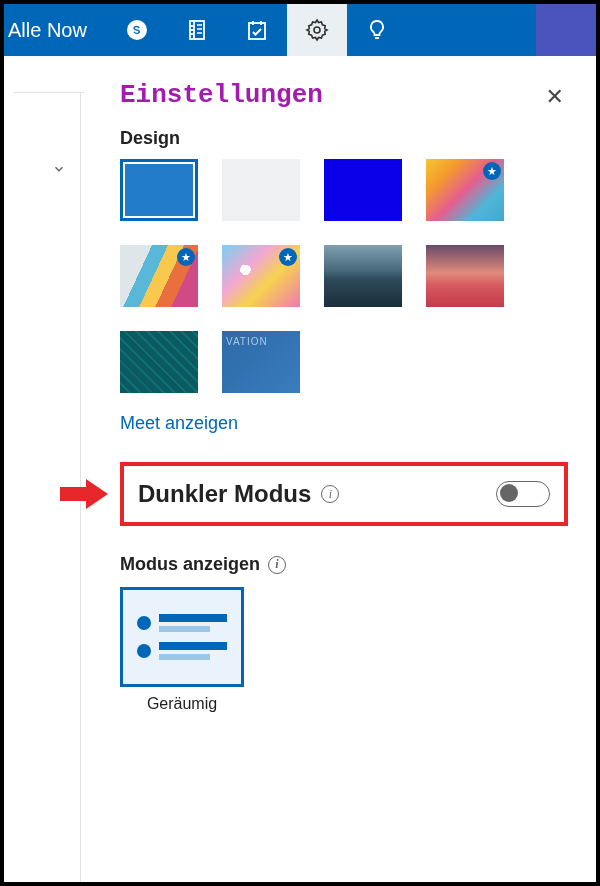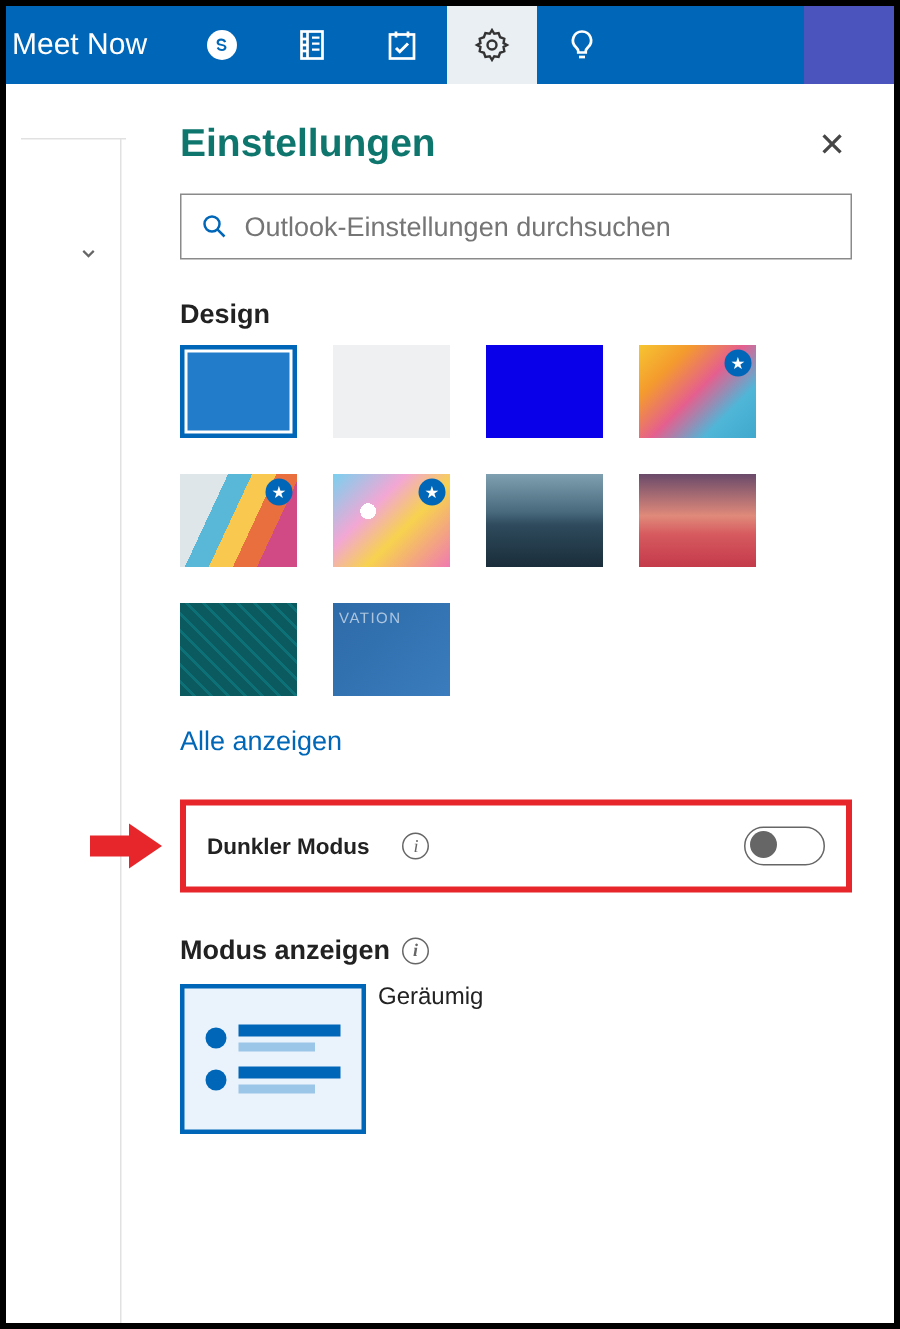--- a/index.html
+++ b/index.html
@@ -78,22 +78,23 @@
     color: #666;
   }
   .panel {
     flex: 1;
     padding: 24px 28px 0 36px;
     position: relative;
   }
   .panel-title {
     font-size: 26px;
     font-weight: 600;
-    color: #0f766e;
+    color: #a21caf;
     margin-bottom: 18px;
+    font-family: Liberation Mono, monospace;
   }
   .close-btn {
     position: absolute;
     top: 28px;
     right: 32px;
     font-size: 22px;
     color: #464646;
     cursor: pointer;
     font-weight: 300;
   }
@@ -167,24 +168,24 @@
   }
   .dark-mode-row {
     border: 4px solid #e6262a;
     display: flex;
     align-items: center;
     padding: 14px 14px;
     margin-bottom: 28px;
     position: relative;
   }
   .dark-mode-label {
-    font-size: 15px;
+    font-size: 24px;
     font-weight: 600;
     color: #222;
-    margin-right: 22px;
+    margin-right: 10px;
   }
   .info-icon {
     width: 18px;
     height: 18px;
     border: 1.5px solid #666;
     border-radius: 50%;
     display: inline-flex;
     align-items: center;
     justify-content: center;
     font-size: 12px;
@@ -239,21 +240,22 @@
     border-bottom: 15px solid transparent;
     border-left: 22px solid #e6262a;
   }
   .density-row {
     display: flex;
     gap: 20px;
     margin-top: 12px;
   }
   .density-item {
     display: flex;
-    align-items: flex-start;
+    flex-direction: column;
+    align-items: center;
     gap: 8px;
     cursor: pointer;
   }
   .density-box {
     width: 124px;
     height: 100px;
     border: 1.5px solid #c8c8c8;
     display: flex;
     flex-direction: column;
     justify-content: center;
@@ -287,21 +289,21 @@
     width: 100%;
   }
   .density-box.cozy { gap: 12px; padding: 18px 16px; }
   .density-box.compact { gap: 6px; padding: 14px 16px; }
   .density-label { font-size: 16px; color: #222; }
 </style>
 </head>
 <body>
 
 <div class="topbar">
-  <div class="meet-now">Meet Now</div>
+  <div class="meet-now">Alle Now</div>
   <div class="top-icons">
     <div class="top-icon">
       <svg viewBox="0 0 24 24" fill="currentColor">
           <circle cx="12" cy="12" r="10" fill="#fff"></circle>
           <path d="M8.5 14c.5 1.2 2 2 3.5 2 1.8 0 3-1 3-2.3 0-1.1-.8-1.8-2.5-2.2l-1.4-.3c-.9-.2-1.2-.5-1.2-1 0-.6.6-1 1.5-1 1 0 1.7.4 2 1.2l1.4-.6c-.5-1.3-1.8-2.1-3.4-2.1-1.8 0-3 1-3 2.4 0 1.2.8 1.9 2.4 2.3l1.4.3c1 .2 1.3.5 1.3 1 0 .6-.7 1-1.6 1-1.1 0-1.9-.5-2.2-1.3L8.5 14z" fill="#0067b8"></path>
         </svg>
     </div>
     <div class="top-icon">
       <svg viewBox="0 0 24 24" fill="none" stroke="currentColor" stroke-width="1.8">
           <rect x="5" y="3" width="14" height="18"></rect>
@@ -343,27 +345,20 @@
       <svg width="14" height="14" viewBox="0 0 24 24" fill="none" stroke="currentColor" stroke-width="2.5">
           <path d="M6 9l6 6 6-6"></path>
         </svg>
     </div>
   </div>
 
   <div class="panel">
     <div class="close-btn">✕</div>
     <h1 class="panel-title">Einstellungen</h1>
 
-    <div class="search-box">
-      <svg viewBox="0 0 24 24" fill="none" stroke="currentColor" stroke-width="2">
-          <circle cx="10" cy="10" r="6"></circle>
-          <line x1="20" y1="20" x2="14.5" y2="14.5"></line>
-        </svg>
-      <input type="text" placeholder="Outlook-Einstellungen durchsuchen" style="">
-    </div>
 
     <div class="section-label">Design</div>
     <div class="theme-grid">
       <div class="theme-tile selected">
           <div class="inner" style="background:#237cc9"></div>
         </div>
       <div class="theme-tile">
           <div class="inner" style="background:#eef0f2"></div>
         </div>
       <div class="theme-tile">
@@ -390,21 +385,21 @@
       <div class="theme-tile">
         <div class="inner" style="background:repeating-linear-gradient(45deg,#0a5a5f 0 6px,#0d7076 6px 8px),#0a5a5f"></div>
       </div>
       <div class="theme-tile">
         <div class="inner" style="background:linear-gradient(135deg,#2d6aa8 0%,#3a7cbd 100%);position:relative;overflow:hidden">
           <div style="position:absolute;inset:0;font-size:10px;color:rgba(255,255,255,.6);letter-spacing:1px;padding:4px;line-height:1.4">VATION</div>
         </div>
       </div>
     </div>
 
-    <div class="show-all">Alle anzeigen</div>
+    <div class="show-all">Meet anzeigen</div>
 
     <div class="dark-mode-row">
       <div class="arrow">
         <div class="arrow-shape">
             <div class="shaft"></div>
             <div class="head"></div>
           </div>
       </div>
       <span class="dark-mode-label">Dunkler Modus</span>
       <span class="info-icon">i</span>

